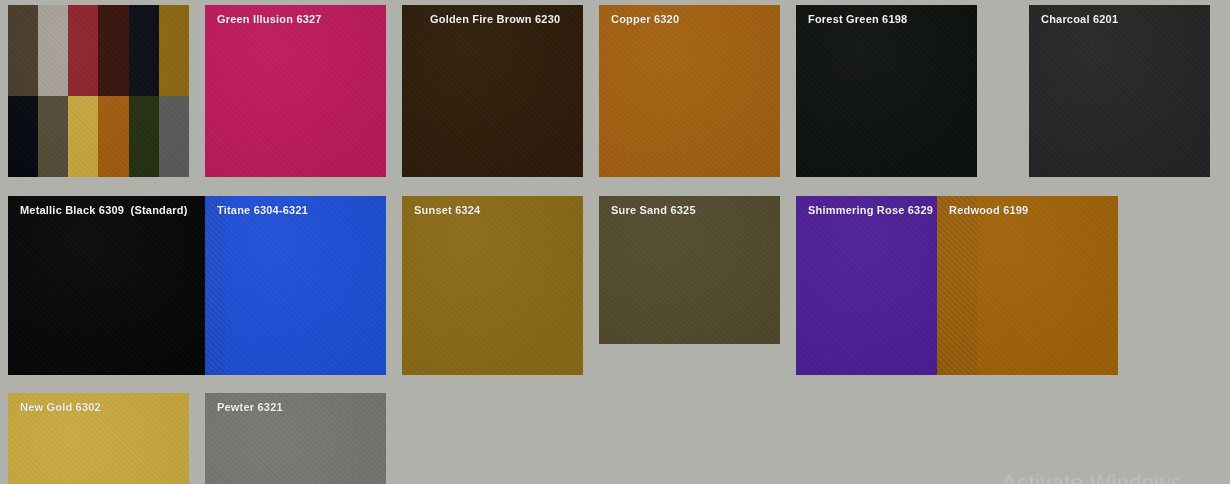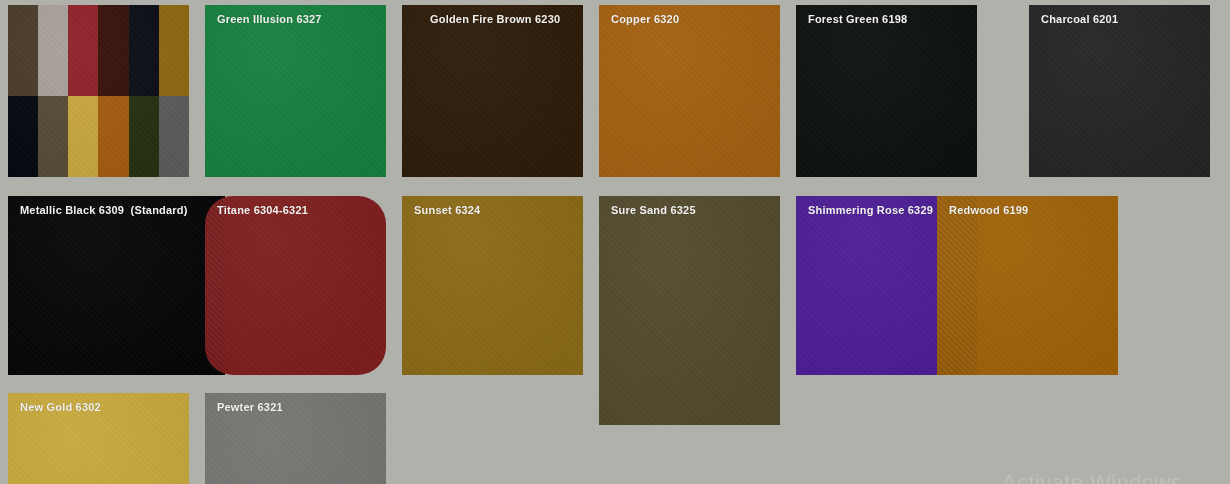--- a/index.html
+++ b/index.html
@@ -72,45 +72,45 @@
       <div class="cell" style="background: rgb(54, 16, 9);"></div>
       <div class="cell" style="background: rgb(10, 13, 22);"></div>
       <div class="cell" style="background: rgb(143, 106, 16);"></div>
       <div class="cell" style="background: rgb(5, 7, 16);"></div>
       <div class="cell" style="background: rgb(85, 75, 55);"></div>
       <div class="cell" style="background: rgb(201, 168, 62);"></div>
       <div class="cell" style="background: rgb(164, 92, 13);"></div>
       <div class="cell" style="background: rgb(38, 48, 16);"></div>
       <div class="cell speckle" style="background: rgb(93, 93, 93);"></div>
     </div>
-    <div class="swatch" style="left: 205px; top: 5px; width: 181px; height: 172px; background: #15803d;">
+    <div class="swatch" style="left: 205px; top: 5px; width: 181px; height: 172px; background: #be185d;">
       <span class="label" style="color: rgb(242, 242, 240);">Green Illusion 6327</span>
     </div>
     <div class="swatch" style="left: 402px; top: 5px; width: 181px; height: 172px; background: rgb(45, 27, 8);">
       <span class="label" style="color: rgb(242, 242, 240); margin-left: 16px;">Golden Fire Brown 6230</span>
     </div>
     <div class="swatch" style="left: 599px; top: 5px; width: 181px; height: 172px; background: rgb(164, 96, 15);">
       <span class="label" style="color: rgb(242, 242, 240);">Copper 6320</span>
     </div>
     <div class="swatch" style="left: 796px; top: 5px; width: 181px; height: 172px; background: rgb(12, 16, 13);">
       <span class="label" style="color: rgb(242, 242, 240);">Forest Green 6198</span>
     </div>
     <div class="swatch" style="left: 993px; top: 5px; width: 181px; height: 172px; background: rgb(36, 36, 36); margin-left: 36px;">
       <span class="label" style="color: rgb(242, 242, 240);">Charcoal 6201</span>
     </div>
     <div class="swatch" style="left: 8px; top: 196px; width: 217px; height: 179px; background: rgb(5, 5, 6);">
       <span class="label" style="color: rgb(242, 242, 240);">Metallic Black 6309  (Standard)</span>
     </div>
-    <div class="swatch" style="left: 205px; top: 196px; width: 181px; height: 179px; background: #7f1d1d; border-radius: 28px;">
+    <div class="swatch" style="left: 205px; top: 196px; width: 181px; height: 179px; background: #1d4ed8;">
       <span class="label" style="color: rgb(242, 242, 240);">Titane 6304-6321</span>
     </div>
     <div class="swatch" style="left: 402px; top: 196px; width: 181px; height: 179px; background: rgb(139, 106, 22);">
       <span class="label" style="color: rgb(242, 242, 240);">Sunset 6324</span>
     </div>
-    <div class="swatch" style="left: 599px; top: 196px; width: 181px; height: 229px; background: rgb(82, 74, 44);">
+    <div class="swatch" style="left: 599px; top: 196px; width: 181px; height: 148px; background: rgb(82, 74, 44);">
       <span class="label" style="color: rgb(242, 242, 240);">Sure Sand 6325</span>
     </div>
     <div class="swatch" style="left: 796px; top: 196px; width: 181px; height: 179px; background: #4c1d95;">
       <span class="label" style="color: rgb(242, 242, 240);">Shimmering Rose 6329</span>
     </div>
     <div class="swatch" style="left: 937px; top: 196px; width: 181px; height: 179px; background: #a16207;">
       <span class="label" style="color: rgb(242, 242, 240);">Redwood 6199</span>
     </div>
     <div class="swatch" style="left: 8px; top: 393px; width: 181px; height: 180px; background: rgb(200, 169, 60);">
       <span class="label" style="color: rgb(242, 242, 240);">New Gold 6302</span>

